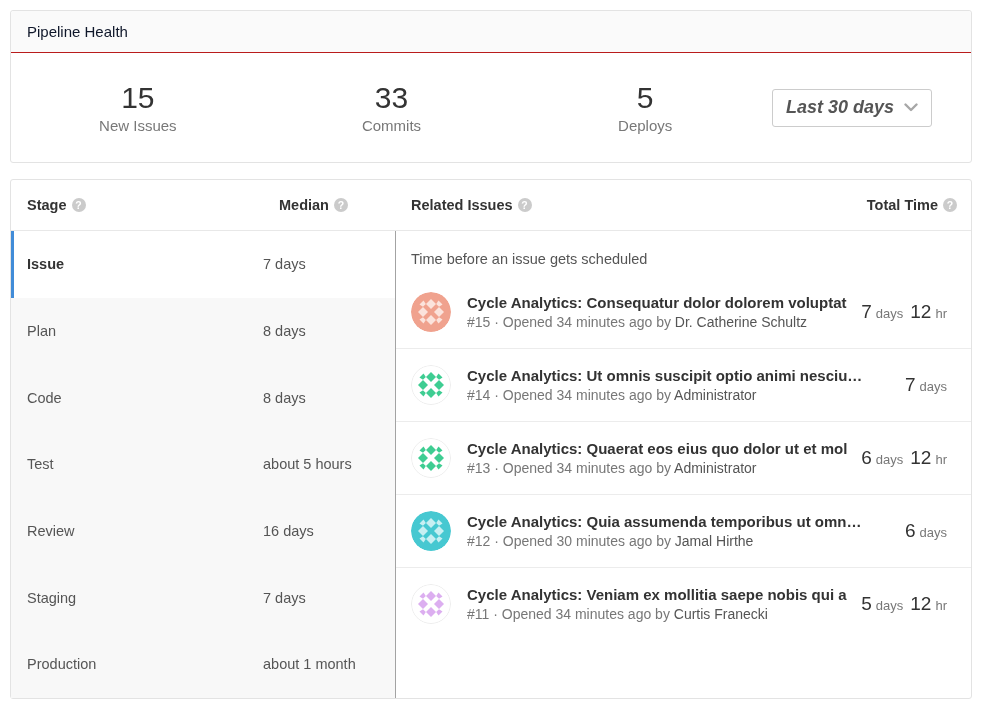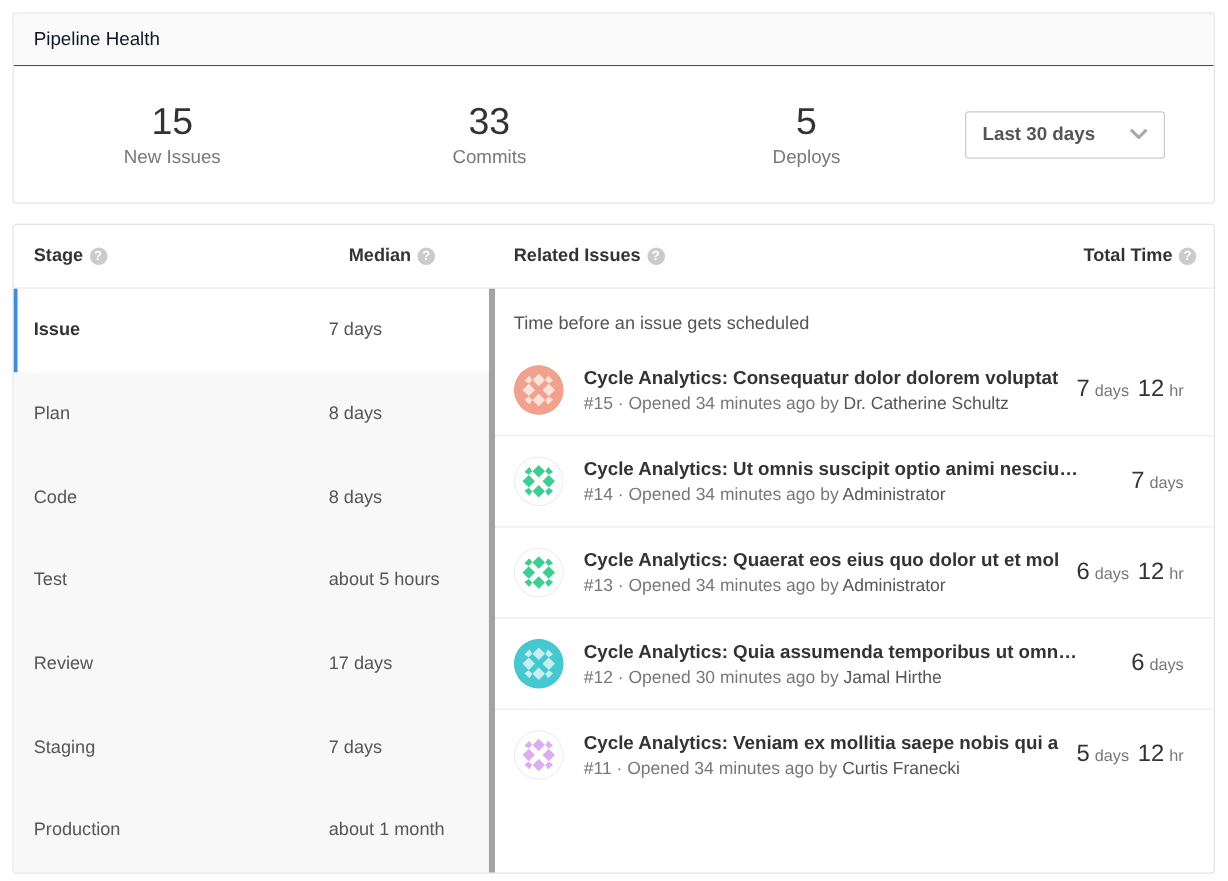--- a/index.html
+++ b/index.html
@@ -30,22 +30,22 @@
   .stats-group { flex: 1; display: flex; }
   .stat { flex: 1; text-align: center; }
   .stat-value { font-size: 30px; color: #333; line-height: 1.15; }
   .stat-label { font-size: 15px; color: #787878; margin-top: 2px; }
   .dropdown {
     width: 160px; height: 38px;
     margin-right: 39px;
     border: 1px solid #ccc; border-radius: 3px;
     display: flex; align-items: center; justify-content: space-between;
     padding: 0 13px;
-    font-size: 15px; font-weight: 600; color: #555;
-    cursor: pointer; background: #fff;
+    font-size: 18px; font-weight: 600; color: #555;
+    cursor: pointer; background: #fff; font-style: italic;
   }
   .dropdown svg { display: block; }
 
   
   .analytics { margin-top: 16px; }
   .table-header {
     display: flex; align-items: flex-start;
     padding: 17px 0;
     font-size: 14.5px; font-weight: 700; color: #333;
     border-bottom: 1px solid #e8e8e8;
@@ -61,21 +61,21 @@
     font-size: 10.5px; line-height: 14px; text-align: center;
     font-weight: 700; margin-left: 5px; vertical-align: 1px;
     cursor: default;
   }
 
   .table-body { display: flex; align-items: stretch; }
 
   
   .stage-panel {
     flex: 0 0 385px;
-    border-right: 5px solid #a3a3a3;
+    border-right: 1px solid #a3a3a3;
     display: flex; flex-direction: column;
   }
   .stage-row {
     height: 66.7px;
     display: flex; align-items: center;
     background: #f8f8f8;
     font-size: 14.5px; color: #555;
     cursor: pointer;
   }
   .stage-row .stage-name { flex: 0 0 252px; padding-left: 16px; }
@@ -174,21 +174,21 @@
           <div class="stage-row">
     <span class="stage-name">Code</span>
     <span class="stage-median">8 days</span>
   </div>
           <div class="stage-row">
     <span class="stage-name">Test</span>
     <span class="stage-median">about 5 hours</span>
   </div>
           <div class="stage-row">
     <span class="stage-name">Review</span>
-    <span class="stage-median">17 days</span>
+    <span class="stage-median">16 days</span>
   </div>
           <div class="stage-row">
     <span class="stage-name">Staging</span>
     <span class="stage-median">7 days</span>
   </div>
           <div class="stage-row">
     <span class="stage-name">Production</span>
     <span class="stage-median">about 1 month</span>
   </div>
         </div>

